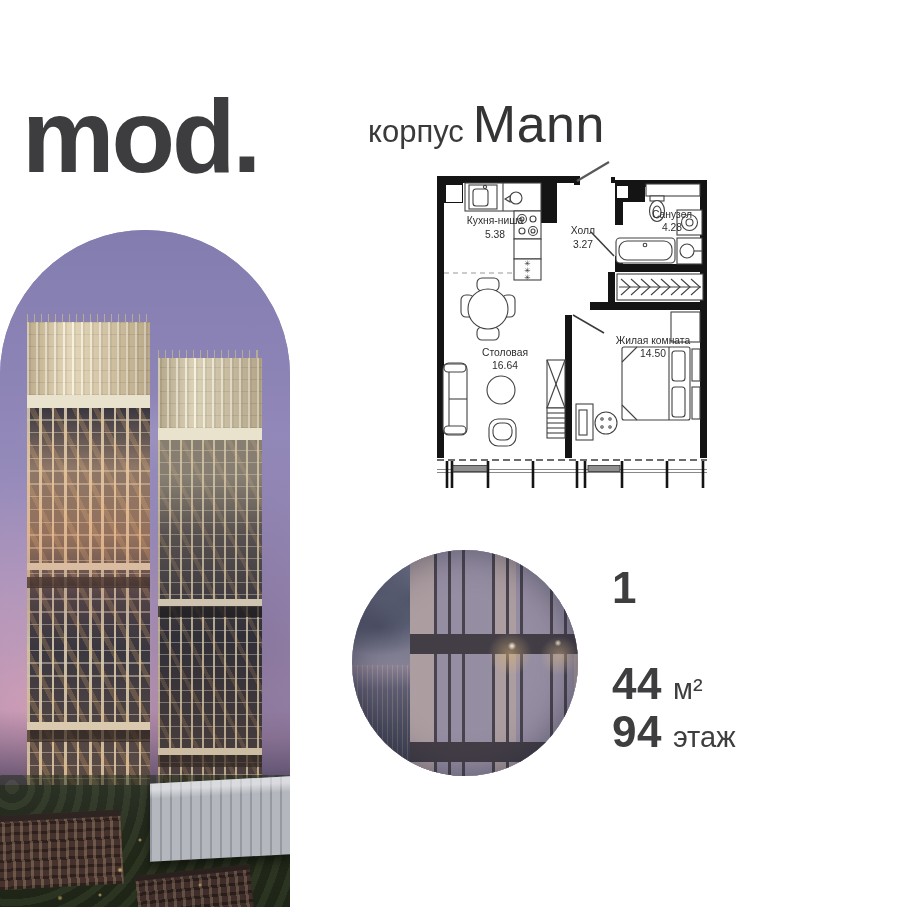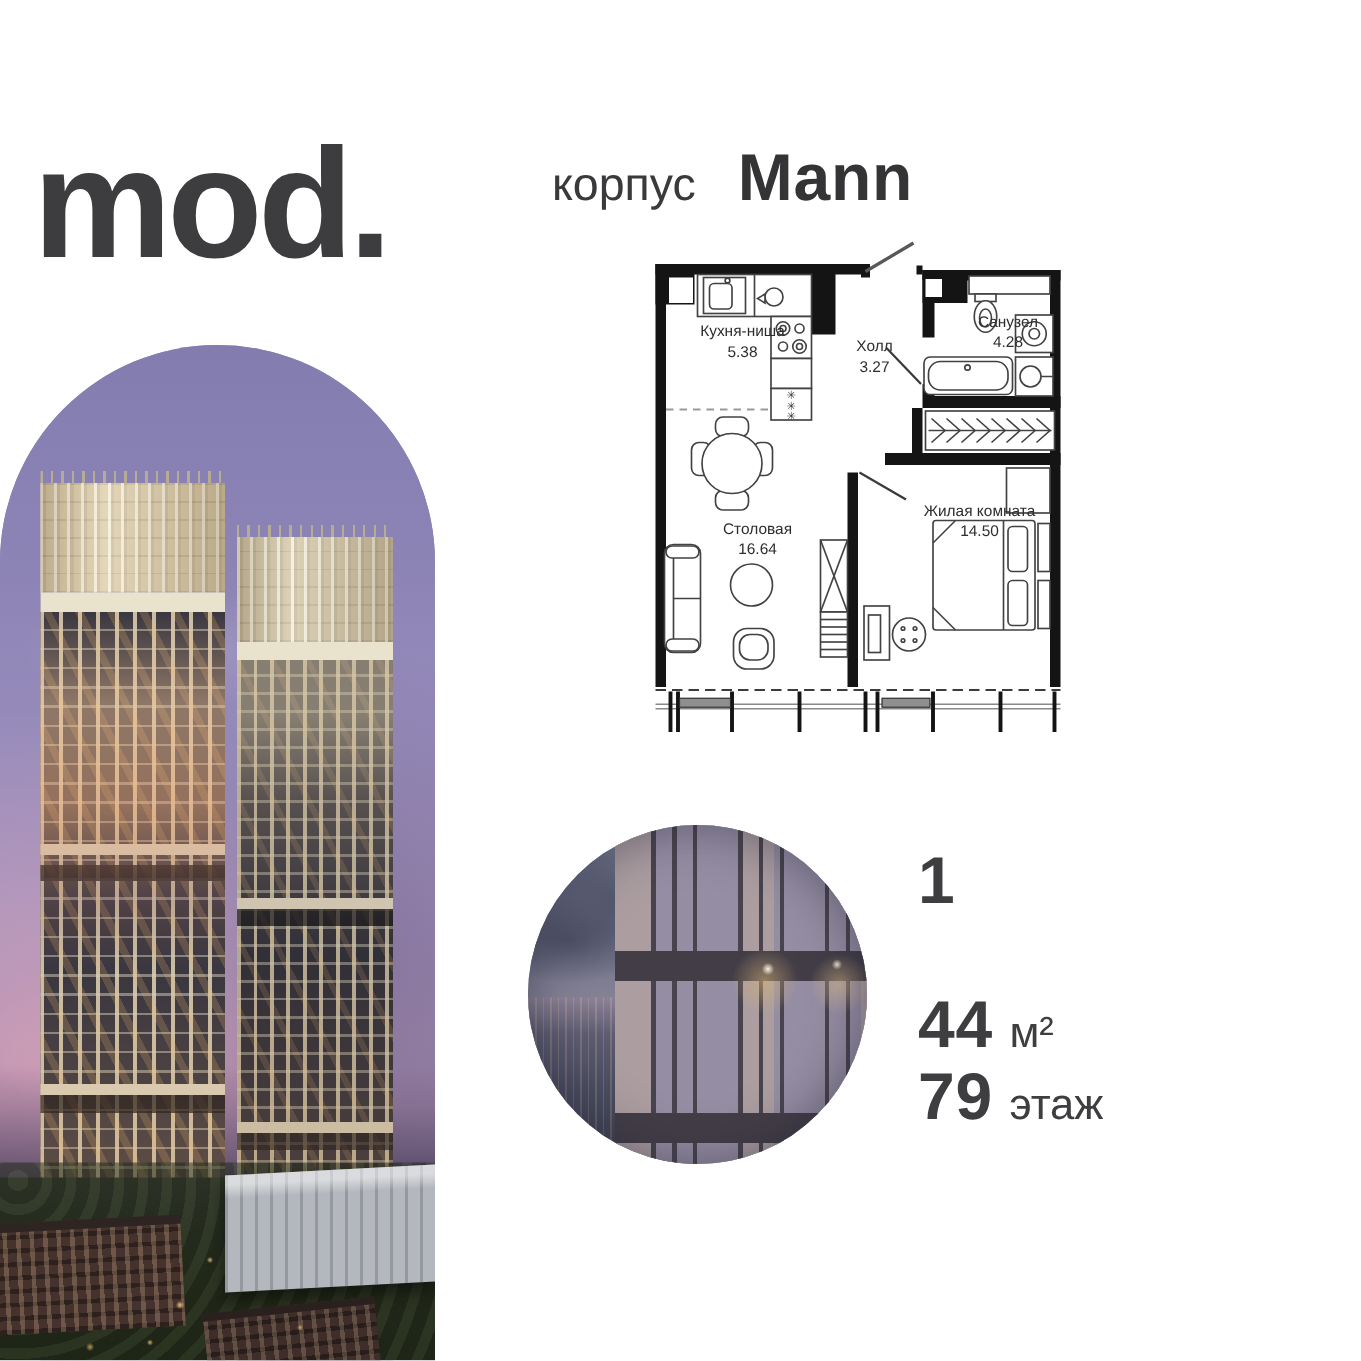--- a/index.html
+++ b/index.html
@@ -4,23 +4,23 @@
 <style>
   html,body{margin:0;padding:0;background:#fff;}
   .canvas{position:relative;width:807px;height:907px;background:#fff;overflow:hidden;
           font-family:"Liberation Sans","DejaVu Sans",sans-serif;color:#3d3d3f;}
 
   
   .logo{position:absolute;left:22px;top:84px;font-size:104px;font-weight:700;
         letter-spacing:-3px;line-height:1;color:#3d3d3f;}
 
   
-  .title{position:absolute;left:368px;top:94px;display:flex;align-items:baseline;gap:28px;}
+  .title{position:absolute;left:368px;top:94px;display:flex;align-items:baseline;gap:9px;}
   .title-prefix{font-size:31px;font-weight:500;color:#3a3a3c;}
-  .title-name{font-size:44px;font-weight:700;color:#343436;letter-spacing:.5px;}
+  .title-name{font-size:52px;font-weight:400;color:#343436;letter-spacing:.5px;}
 
   
   .plan{position:absolute;left:431px;top:128px;width:282px;height:362px;}
   .plan svg{display:block;width:282px;height:362px;}
   .pl-name{font-size:10.3px;font-weight:500;fill:#2d2d2f;}
   .pl-area{font-size:10.3px;font-weight:500;fill:#2d2d2f;}
   .fr-sym{font-size:7.5px;fill:#3a3a3c;}
 
   
   .arch{position:absolute;left:0;top:230px;width:290px;height:677px;
@@ -332,21 +332,21 @@
 
   <div class="specs">
     <div class="spec-row row-rooms">
       <span class="spec-value">1</span>
     </div>
     <div class="spec-row row-area">
       <span class="spec-value">44</span>
       <span class="spec-unit">м²</span>
     </div>
     <div class="spec-row row-floor">
-      <span class="spec-value">79</span>
+      <span class="spec-value">94</span>
       <span class="spec-unit">этаж</span>
     </div>
   </div>
 
   <div class="mr">
     <span class="mr-m">M</span>
     <span class="mr-r">R</span>
   </div>
 
 </div>

